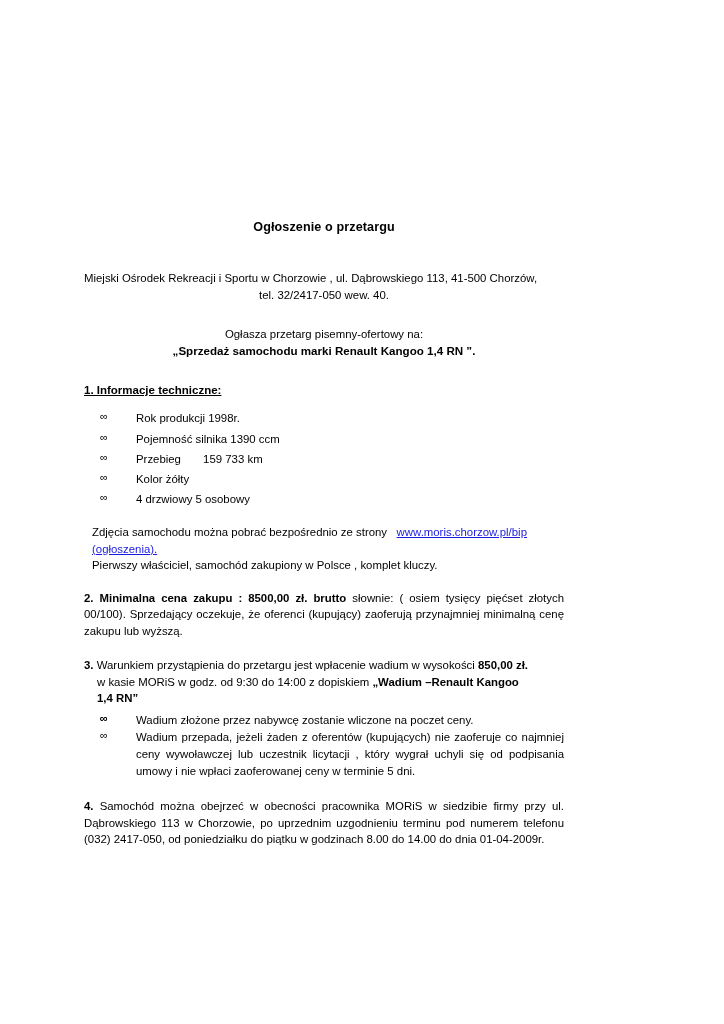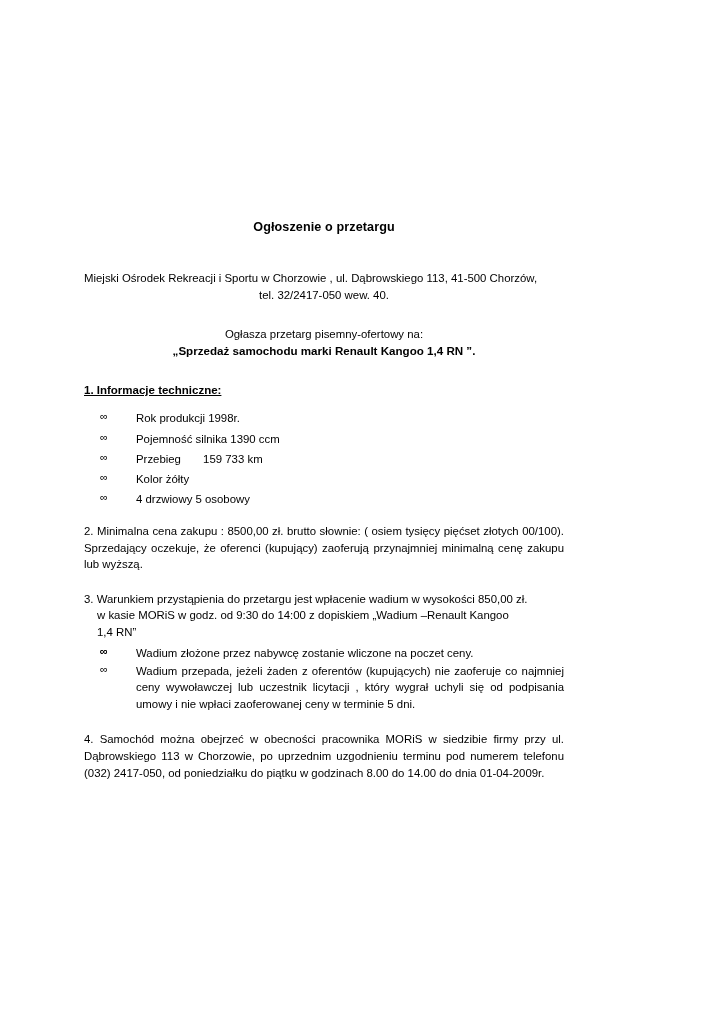--- a/index.html
+++ b/index.html
@@ -92,21 +92,21 @@
     font-size: 11.4px;
   }
   .link {
     color: #1a1ae0;
     text-decoration: underline;
   }
   .link2 {
     color: #1a1ae0;
     text-decoration: underline;
   }
-  .b { font-weight: normal; }
+  .b { font-weight: bold; }
   .sec3 {
     margin-top: 18px;
     font-size: 11.4px;
     text-align: justify;
   }
   .sec3 .ln2 {
     display: block;
     padding-left: 13px;
     text-align: justify;
   }
@@ -173,20 +173,28 @@
     <li>
       <span class="bullet">∞</span>
       <span>Kolor żółty</span>
     </li>
     <li>
       <span class="bullet">∞</span>
       <span>4 drzwiowy 5 osobowy</span>
     </li>
   </ul>
 
+  <div class="indent-block">
+    <span>Zdjęcia  samochodu  można  pobrać  bezpośrednio  ze  strony</span>
+    <span>&nbsp;&nbsp;</span><a class="link" href="#">www.moris.chorzow.pl/bip</a>
+    <br>
+    <span class="link2">(ogłoszenia).</span>
+    <br>
+    <span>Pierwszy właściciel, samochód zakupiony w Polsce , komplet kluczy.</span>
+  </div>
 
   <div class="para just">
     <span class="b">2.  Minimalna  cena  zakupu :  8500,00  zł.  brutto</span><span> słownie: ( osiem tysięcy pięćset złotych 00/100). Sprzedający oczekuje, że oferenci (kupujący) zaoferują przynajmniej minimalną cenę zakupu lub wyższą.</span>
   </div>
 
   <div class="sec3">
     <span class="b">3. </span><span>Warunkiem przystąpienia do przetargu jest wpłacenie wadium w wysokości </span><span class="b">850,00 zł.</span>
     <span class="ln2">
       <span>w kasie  MORiS w godz. od 9:30 do 14:00 z dopiskiem </span><span class="b">„Wadium –Renault Kangoo</span>
     </span>

